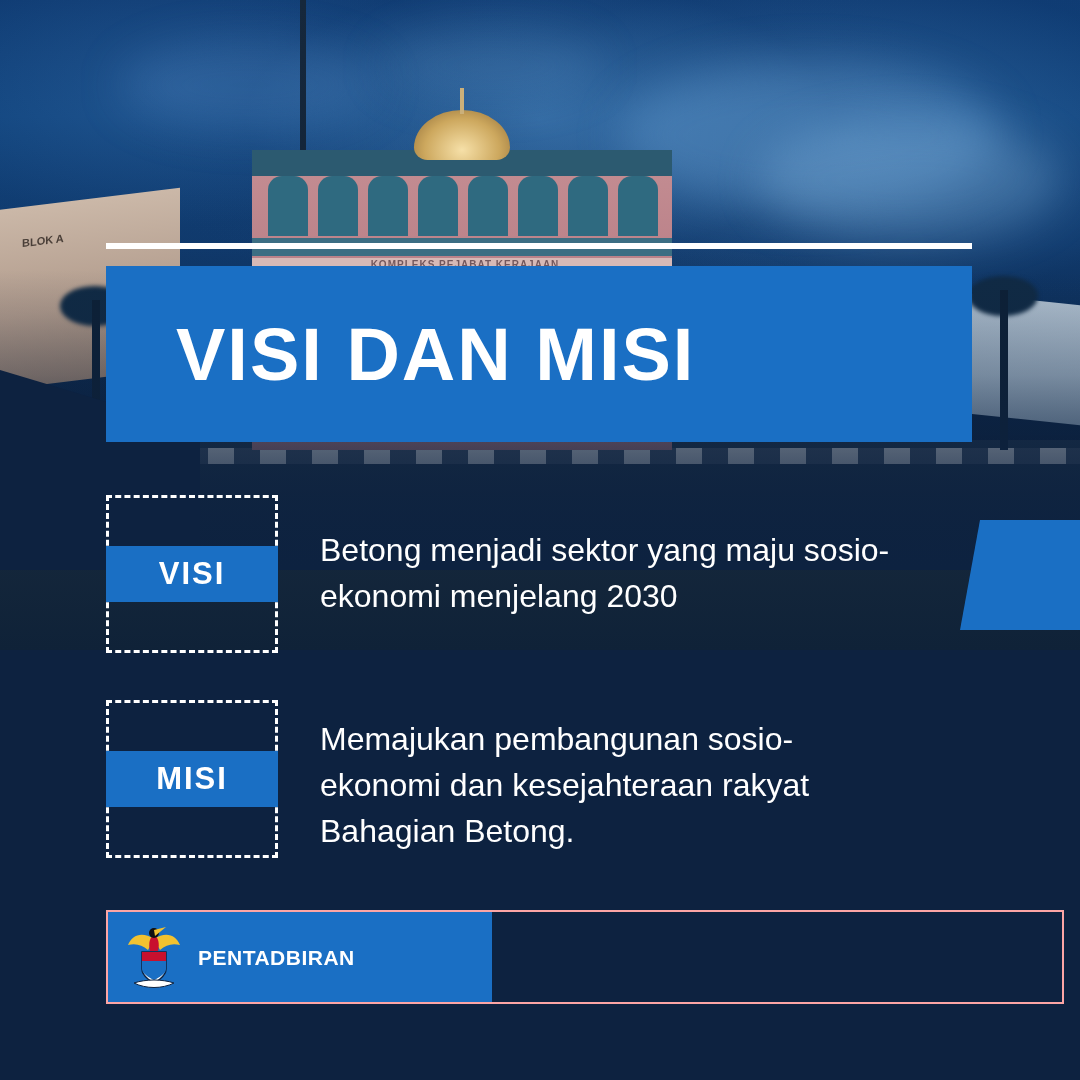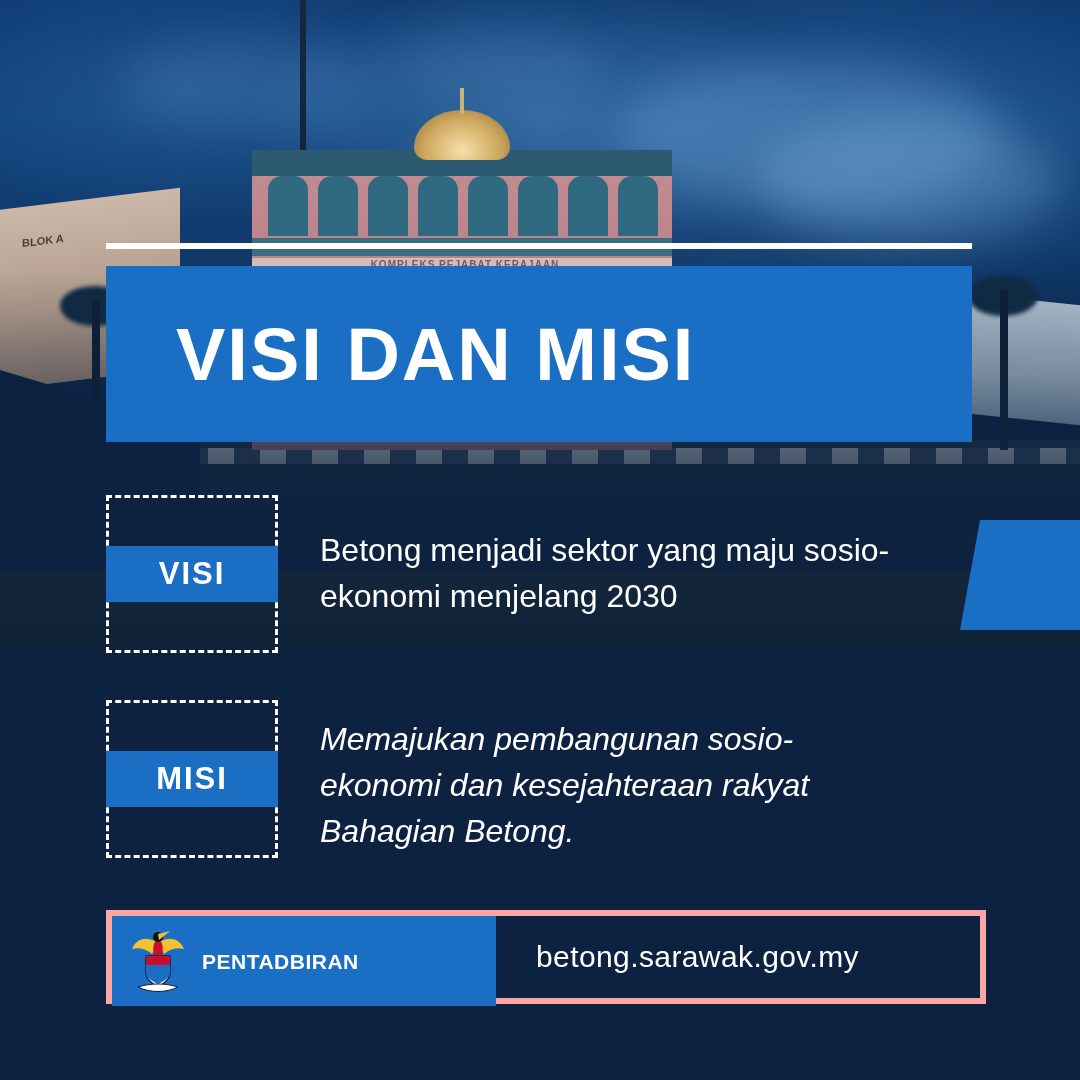--- a/index.html
+++ b/index.html
@@ -182,26 +182,26 @@
   .body-text {
     position:absolute;
     left:214px;
     width:580px;
     color:#ffffff;
     font-size:32px;
     line-height:46px;
     font-weight:500;
   }
   .visi-text { top:32px; }
-  .misi-text { top:16px;font-style:italic; }
+  .misi-text { top:16px; }
 
   
   .footer {
-    position:absolute; left:106px; top:910px; width:880px; height:94px;
-    border:6px solid #fca5a5;
+    position:absolute; left:106px; top:910px; width:958px; height:94px;
+    border:2px solid #fca5a5;
     display:flex;
   }
   .footer-left {
     width:384px; height:90px;
     background:#1a6fc4;
     display:flex; align-items:center; gap:14px;
     padding-left:16px;
   }
   .crest {
     width:60px; height:68px; position:relative; flex:0 0 auto;
@@ -311,18 +311,15 @@
           <path d="M18 29 L42 29 L42 38 L18 38 Z" fill="#c8102e"></path>
           <path d="M18 38 L42 38 L42 46 C42 52, 30 57, 30 57 C30 57, 18 52, 18 46 Z" fill="#1a6fc4"></path>
 
           <path d="M10 60 C22 56, 38 56, 50 60 C38 66, 22 66, 10 60 Z" fill="#ffffff" stroke="#0d2240" stroke-width="1"></path>
         </svg>
       </div>
       <div class="org">
         <div>PENTADBIRAN</div>
       </div>
     </div>
-    <div class="footer-right">
-      <div class="url">betong.sarawak.gov.my</div>
-    </div>
   </div>
 
 </div>
 
 </body></html>

